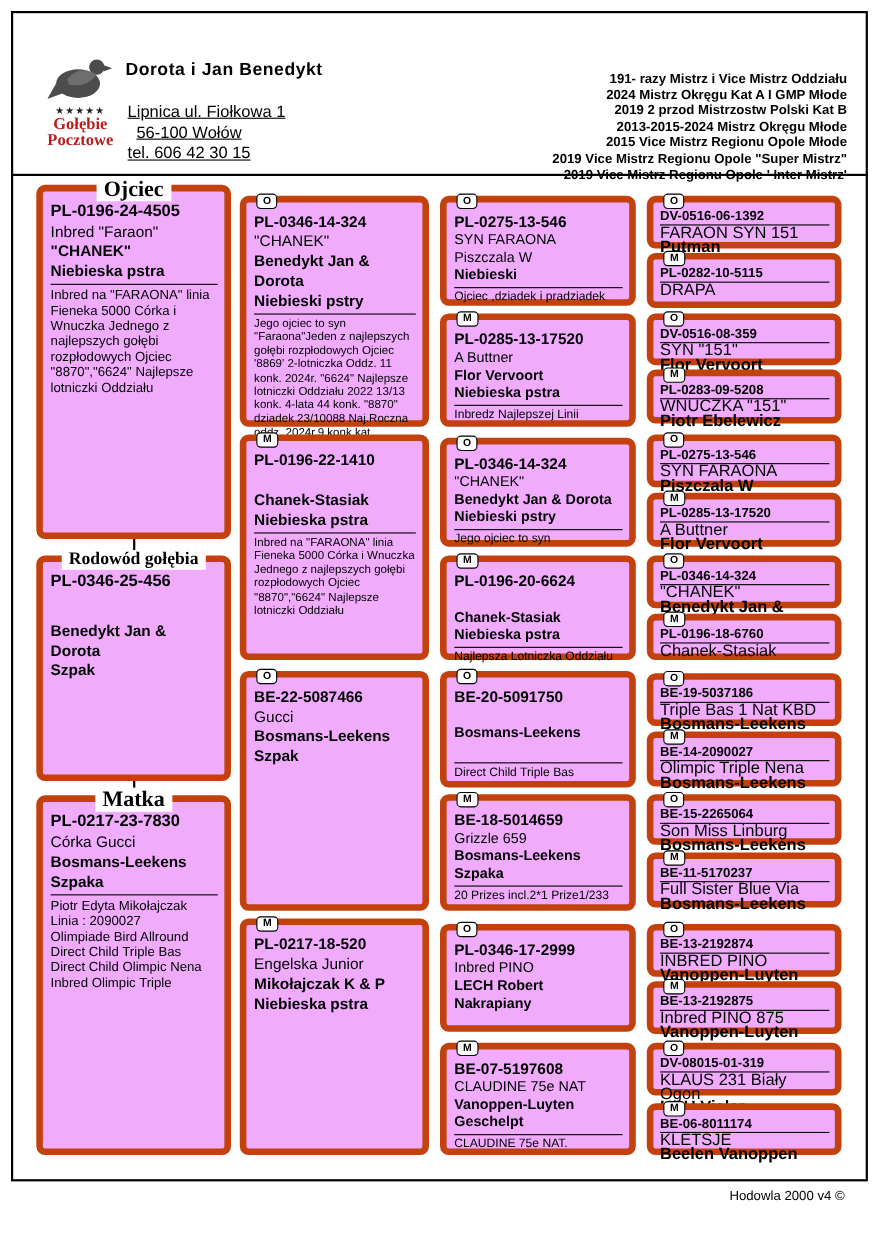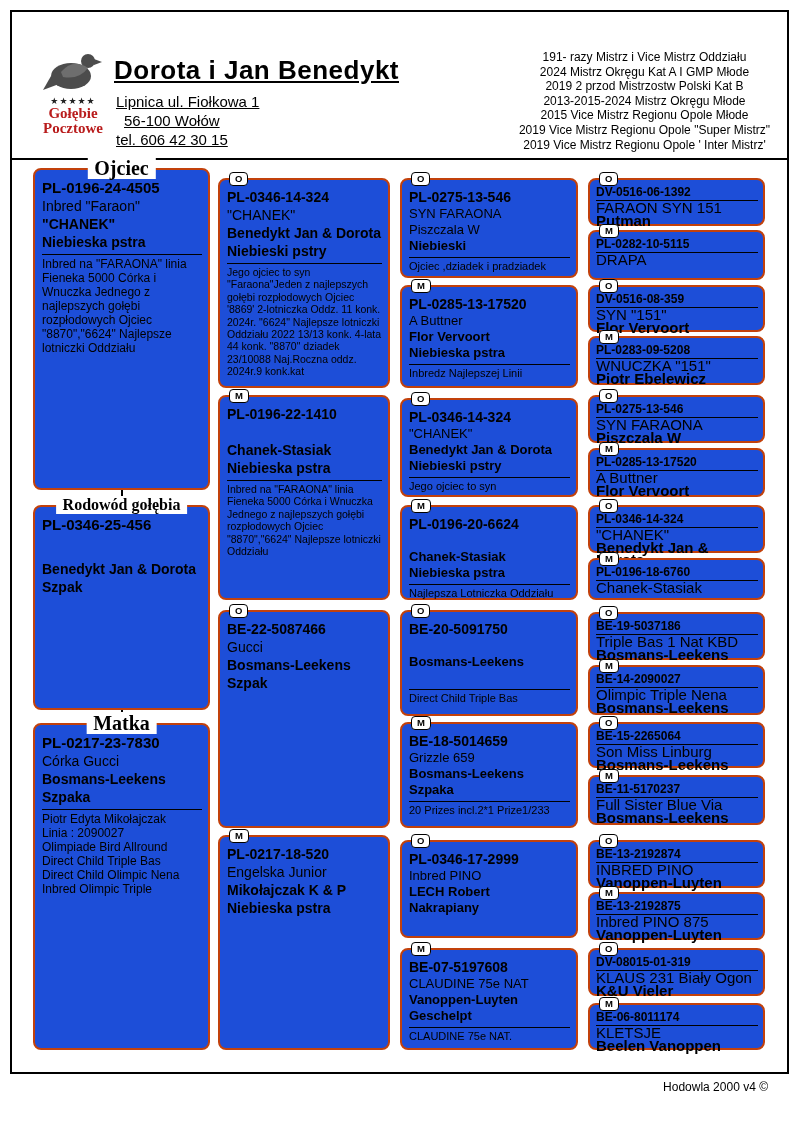--- a/index.html
+++ b/index.html
@@ -7,26 +7,26 @@
   .page { position:relative; width:800px; height:1131px; background:#fff;
           font-family:"Liberation Sans",sans-serif; color:#000; overflow:hidden; }
   .frame { position:absolute; left:10px; top:10px; width:779px; height:1064px; border:2px solid #000; }
   .hdr-divider { position:absolute; left:10px; top:158px; width:779px; border-top:2px solid #000; }
 
   .logo { position:absolute; left:34px; top:46px; width:78px; text-align:center; }
   .logo svg { display:block; margin:0 auto; }
   .logo-stars { font-size:9px; letter-spacing:1px; line-height:10px; color:#222; }
   .logo-name { font-family:"Liberation Serif",serif; font-weight:bold; font-size:15px; line-height:15px; color:#b91c1c; }
 
-  .title { position:absolute; left:114px; top:55px; font-size:26px; font-weight:bold; text-decoration:underline; letter-spacing:0.5px; }
+  .title { position:absolute; left:114px; top:55px; font-size:16px; font-weight:bold; letter-spacing:0.5px; }
   .addr { position:absolute; left:116px; top:92px; font-size:15px; line-height:19px;text-decoration:underline; }
   .addr .a2 { padding-left:8px; }
-  .ach { position:absolute; right:30px; top:50px; text-align:center; font-size:12px; line-height:14.6px; }
-
-  .box { position:absolute; background:#1d4ed8; border:2px solid #c2410c; border-radius:8px; padding:8px 6px 3px 7px; }
+  .ach { position:absolute; right:30px; top:64px; text-align:right; font-size:12px; line-height:14.6px;font-weight:bold; }
+
+  .box { position:absolute; background:#f0abfc; border:6px solid #c2410c; border-radius:8px; padding:8px 6px 3px 7px; }
   .c1 { left:33px;  width:177px; }
   .c2 { left:218px; width:172px; }
   .c3 { left:400px; width:178px; }
   .c4 { left:588px; width:177px; padding:5px 5px 2px 6px; }
 
   .box-title { position:absolute; top:-13px; left:50%; transform:translateX(-50%); background:#fff;
                padding:0 7px; font-family:"Liberation Serif",serif; font-weight:bold;
                font-size:20px; line-height:22px; white-space:nowrap; }
   .box-title.small { font-size:16px; line-height:18px; top:-11px; }
 

